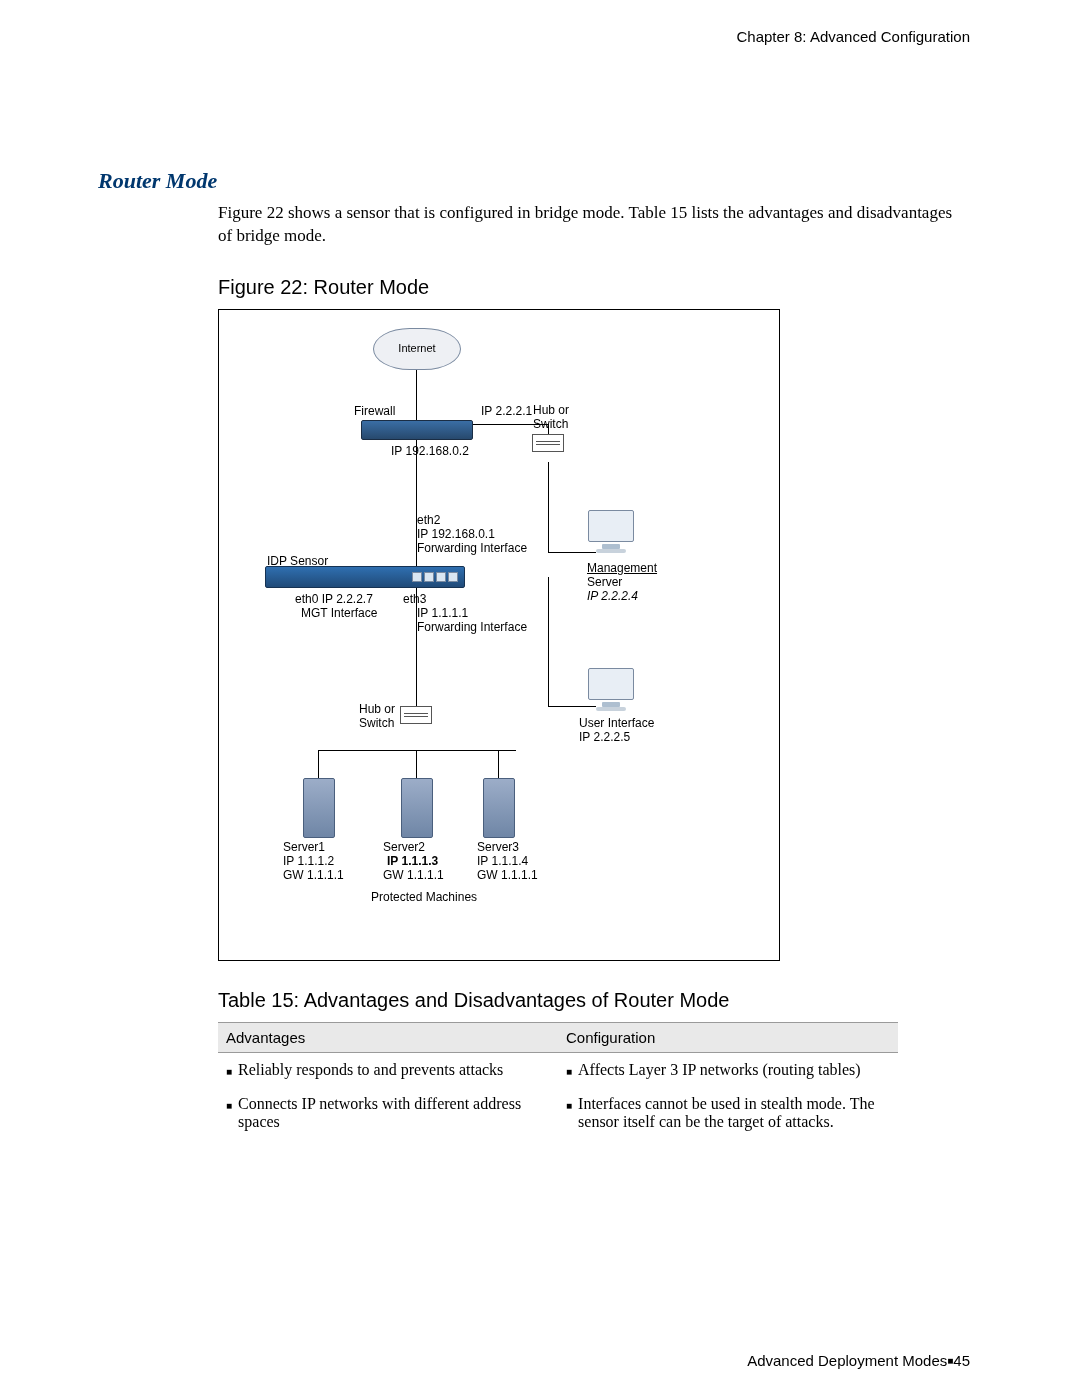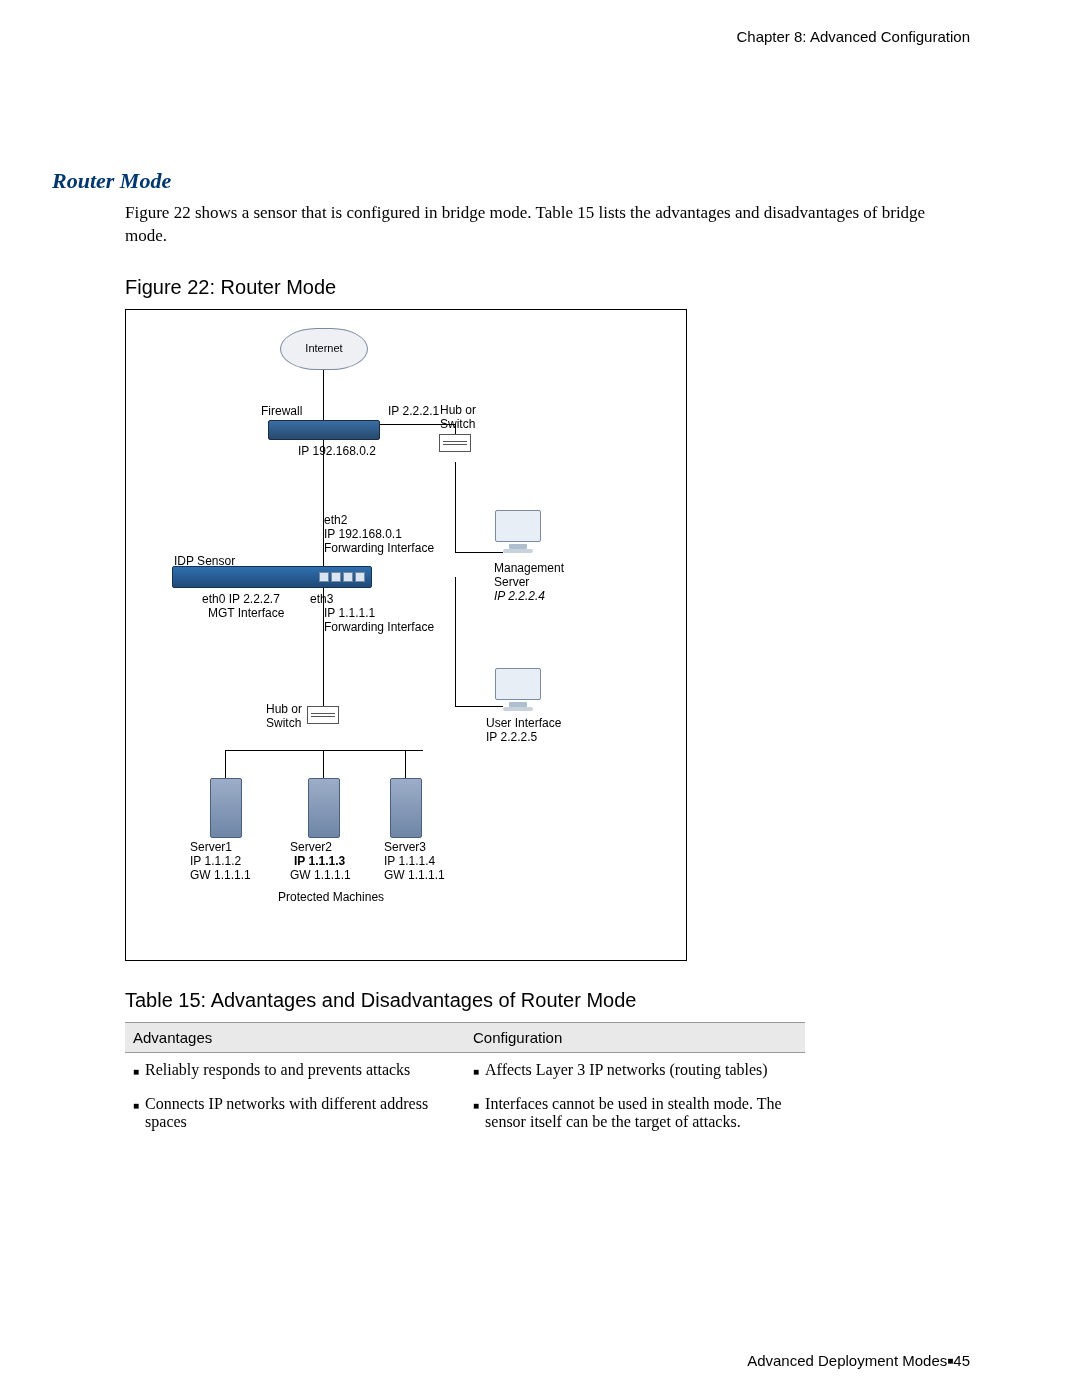--- a/index.html
+++ b/index.html
@@ -1,19 +1,19 @@
 <!DOCTYPE html>
 <html><head>
 <meta charset="utf-8">
 <style>
   html,body{margin:0;padding:0;background:#fff;color:#000;font-family:Arial,Helvetica,sans-serif;}
-  .page{width:1080px;height:1397px;position:relative;box-sizing:border-box;padding:36px 110px 0 52px;font-size:16px;}
+  .page{width:1080px;height:1397px;position:relative;box-sizing:border-box;padding:36px 110px 0 98px;font-size:16px;}
   .header-right{position:absolute;top:28px;right:110px;font-size:15px;}
   .section-title{font-family:Georgia,'Times New Roman',serif;font-style:italic;font-weight:bold;color:#00376e;font-size:22px;margin-top:132px;margin-bottom:8px;}
-  .body-indent{margin-left:73px;}
+  .body-indent{margin-left:120px;}
   .body-text{font-family:Georgia,'Times New Roman',serif;font-size:17px;line-height:1.35;}
   .fig-caption,.table-caption{font-size:20px;margin-top:28px;margin-bottom:10px;}
   .figure-box{border:1px solid #000;width:560px;height:650px;margin-top:4px;position:relative;font-size:12px;line-height:1.2;}
   .figure-box .lbl{position:absolute;}
   .table15{width:680px;margin-top:6px;font-size:15px;}
   .table15 .thead{display:flex;background:#e9e9e9;border-top:1px solid #9a9a9a;border-bottom:1px solid #9a9a9a;}
   .table15 .thead .cell{flex:1;padding:6px 8px;font-family:Arial;}
   .table15 .row{display:flex;}
   .table15 .row .cell{flex:1;padding:8px 8px 2px 8px;font-family:Georgia,'Times New Roman',serif;font-size:16px;}
   .bullet{display:flex;gap:6px;margin-bottom:6px;}
@@ -99,21 +99,21 @@
           </div>
       </div>
 
       <span class="lbl" style="left:76px;top:282px;">eth0 IP 2.2.2.7</span>
       <span class="lbl" style="left:82px;top:296px;">MGT Interface</span>
 
       <span class="lbl" style="left:184px;top:282px;">eth3</span>
       <span class="lbl" style="left:198px;top:296px;">IP 1.1.1.1</span>
       <span class="lbl" style="left:198px;top:310px;">Forwarding Interface</span>
 
-      <span class="lbl" style="left:368px;top:251px;">Management</span>
+      <span class="lbl" style="left:368px;top:251px;text-decoration:underline;">Management</span>
       <span class="lbl" style="left:368px;top:265px;">Server</span>
       <span class="lbl" style="left:368px;top:279px;font-style:italic;">IP 2.2.2.4</span>
       <div class="monitor" style="left:368px;top:200px;">
           <div class="screen"></div>
           <div class="stand"></div>
           <div class="base"></div>
         </div>
 
       <div class="monitor" style="left:368px;top:358px;">
           <div class="screen"></div>

